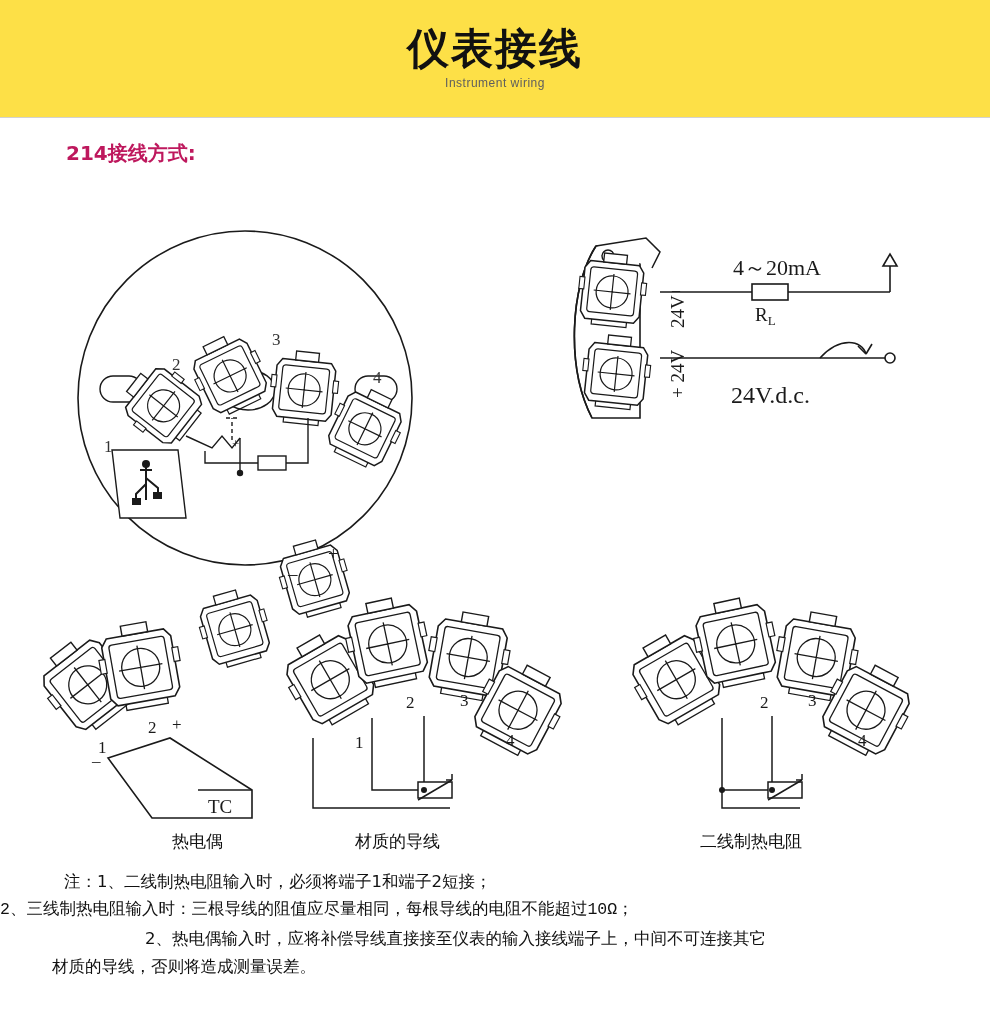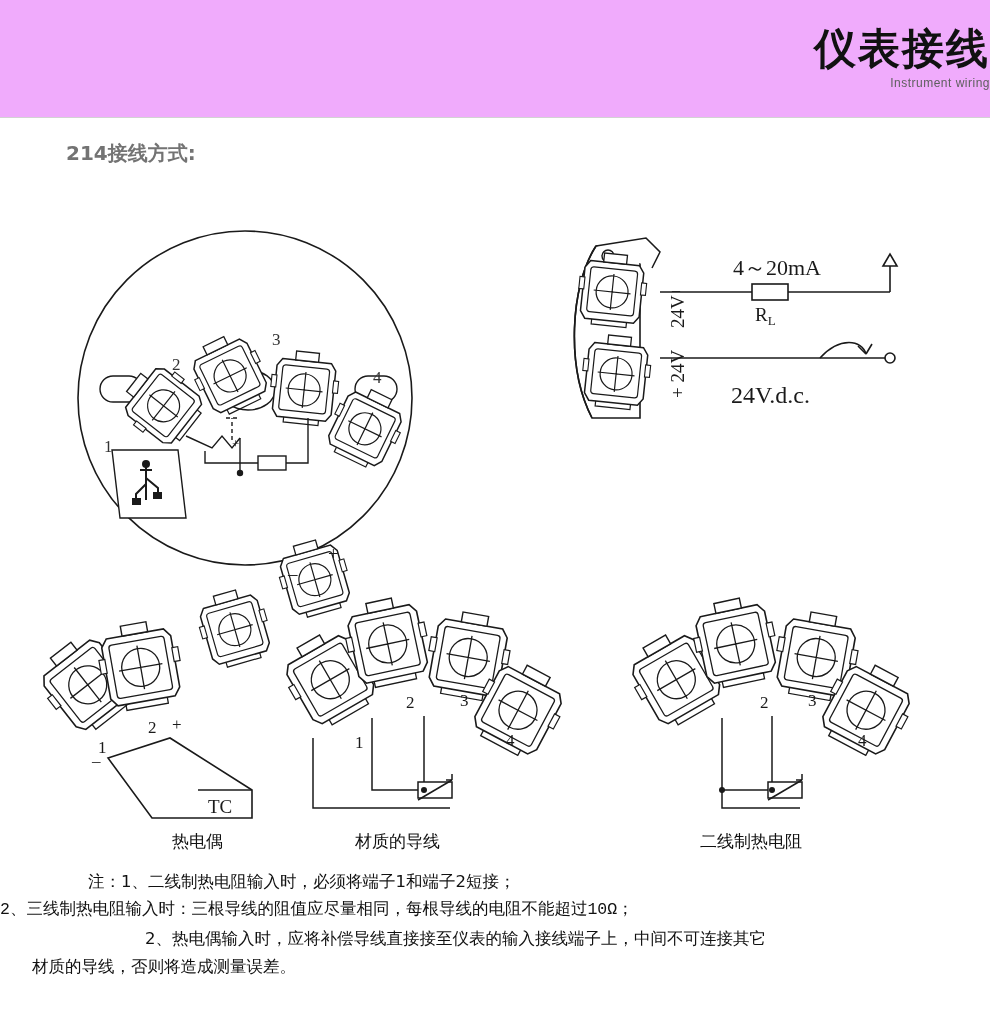--- a/index.html
+++ b/index.html
@@ -7,39 +7,39 @@
     width:990px;height:1026px;
     background:#ffffff;
     font-family:"Liberation Sans", sans-serif;
     color:#1a1a1a;
     position:relative;
     overflow:hidden;
   }
   
   .header{
     width:990px;height:118px;
-    background:#f0abfc;
+    background:#fde047;
     border-bottom:1px solid #d2d2d2;
-    display:flex;flex-direction:column;align-items:flex-end;justify-content:center;
+    display:flex;flex-direction:column;align-items:center;justify-content:center;
     box-sizing:border-box;
   }
   .header-title{
     font-size:42px;font-weight:bold;letter-spacing:2px;
     color:#111;line-height:1.05;
     font-family:"DejaVu Sans","Liberation Sans",sans-serif;
   }
   .header-sub{
     font-size:12px;color:#5e5e5e;margin-top:4px;
     font-family:Liberation Sans, sans-serif;
     letter-spacing:.5px;
   }
   
   .section-label{
     position:absolute;left:66px;top:140px;
-    font-size:20px;font-weight:bold;color:#737373;
+    font-size:20px;font-weight:bold;color:#be185d;
     font-family:"DejaVu Sans","Liberation Sans",sans-serif;
   }
   
   .canvas{
     position:absolute;left:0;top:118px;width:990px;height:760px;
   }
   .canvas svg{display:block;}
   
   .captions{
     position:absolute;left:0;top:830px;width:990px;height:30px;
@@ -53,24 +53,24 @@
   #cap0{left:172px;}
   #cap1{left:355px;}
   #cap2{left:700px;font-family:Liberation Mono, monospace;}
   
   .notes{
     position:absolute;left:0;top:868px;width:990px;
     font-size:16.5px;line-height:1.72;color:#111;
     font-family:"DejaVu Sans","Liberation Sans",sans-serif;
   }
   .note-line{white-space:nowrap;}
-  .note-line.n1{padding-left:88px;text-indent:-0px;}
+  .note-line.n1{padding-left:64px;text-indent:-0px;}
   .note-line.n2{font-family:Liberation Mono, monospace;}
   .note-line.n3{padding-left:145px;}
-  .note-line.n4{padding-left:32px;}
+  .note-line.n4{padding-left:32px;margin-left:20px;}
 </style>
 </head>
 <body>
 
 <div class="header">
   <div class="header-title">仪表接线</div>
   <div class="header-sub">Instrument wiring</div>
 </div>
 
 <div class="section-label">214接线方式:</div>

